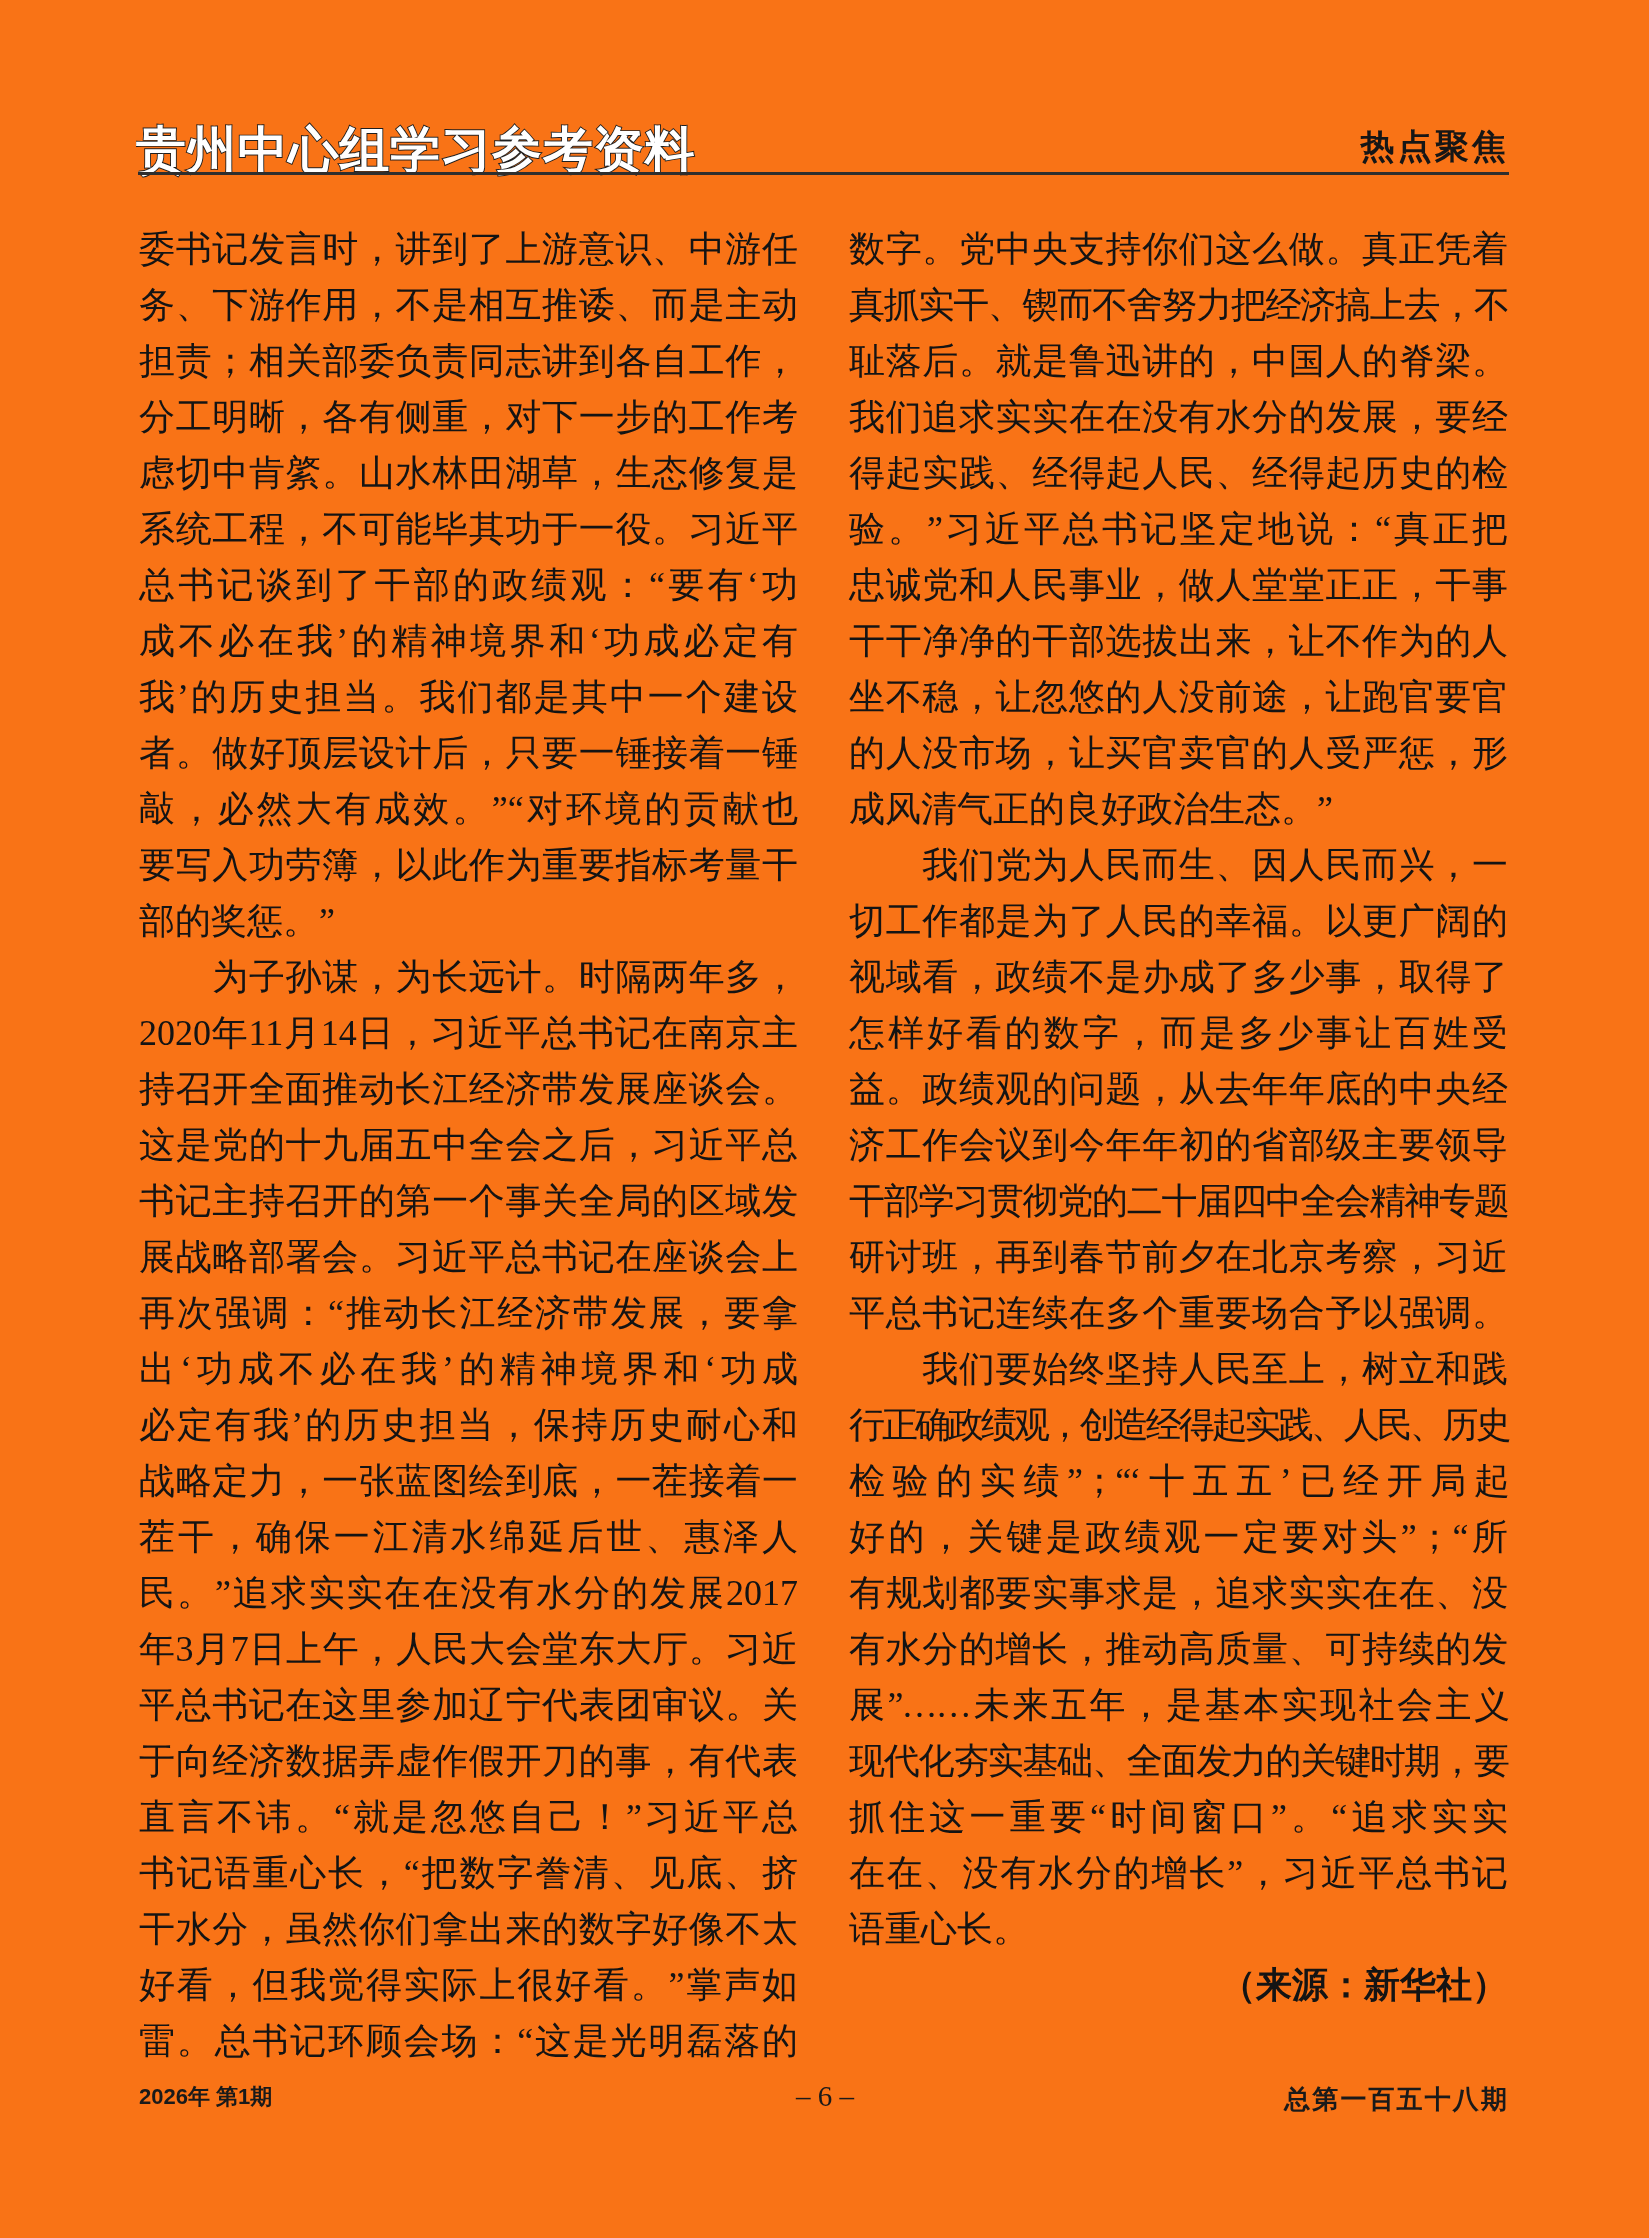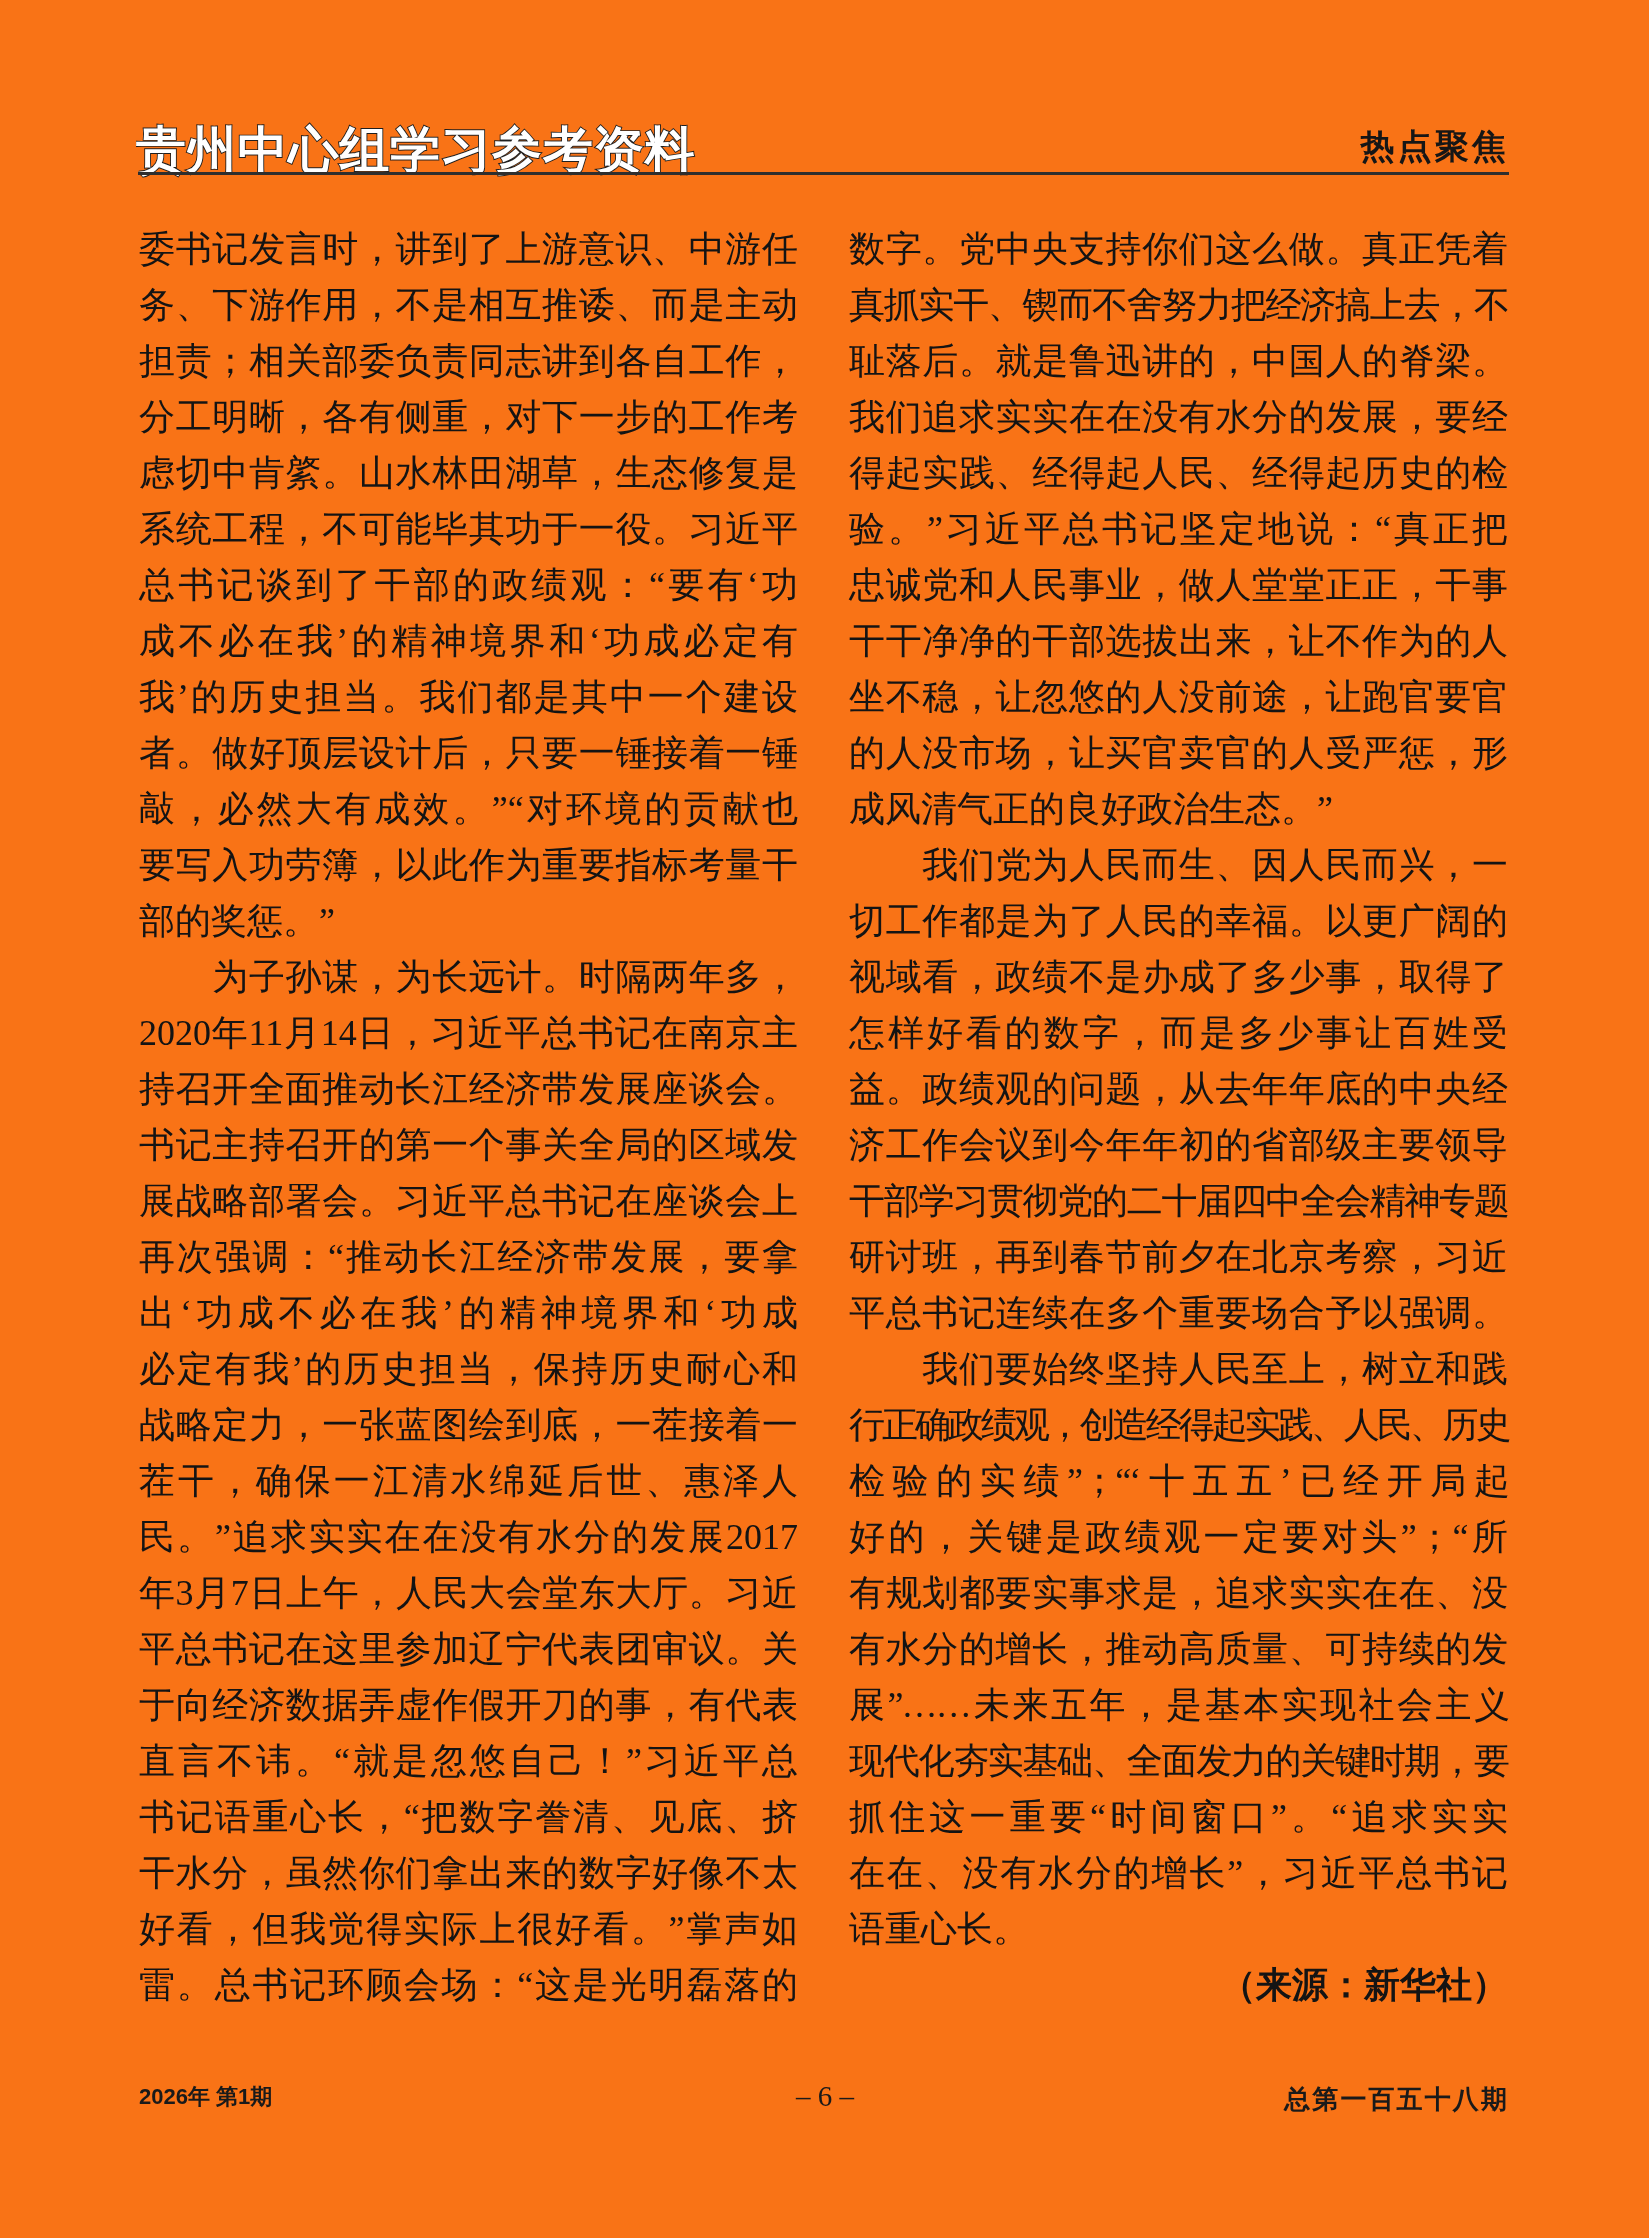--- a/index.html
+++ b/index.html
@@ -102,20 +102,21 @@
       <div class="line">总书记谈到了干部的政绩观：“要有‘功</div>
       <div class="line">成不必在我’的精神境界和‘功成必定有</div>
       <div class="line">我’的历史担当。我们都是其中一个建设</div>
       <div class="line">者。做好顶层设计后，只要一锤接着一锤</div>
       <div class="line">敲，必然大有成效。”“对环境的贡献也</div>
       <div class="line">要写入功劳簿，以此作为重要指标考量干</div>
       <div class="line short">部的奖惩。”</div>
       <div class="line">　　为子孙谋，为长远计。时隔两年多，</div>
       <div class="line">2020年11月14日，习近平总书记在南京主</div>
       <div class="line">持召开全面推动长江经济带发展座谈会。</div>
+      <div class="line">这是党的十九届五中全会之后，习近平总</div>
       <div class="line">书记主持召开的第一个事关全局的区域发</div>
       <div class="line">展战略部署会。习近平总书记在座谈会上</div>
       <div class="line">再次强调：“推动长江经济带发展，要拿</div>
       <div class="line">出‘功成不必在我’的精神境界和‘功成</div>
       <div class="line">必定有我’的历史担当，保持历史耐心和</div>
       <div class="line">战略定力，一张蓝图绘到底，一茬接着一</div>
       <div class="line">茬干，确保一江清水绵延后世、惠泽人</div>
       <div class="line">民。”追求实实在在没有水分的发展2017</div>
       <div class="line">年3月7日上午，人民大会堂东大厅。习近</div>
       <div class="line">平总书记在这里参加辽宁代表团审议。关</div>

